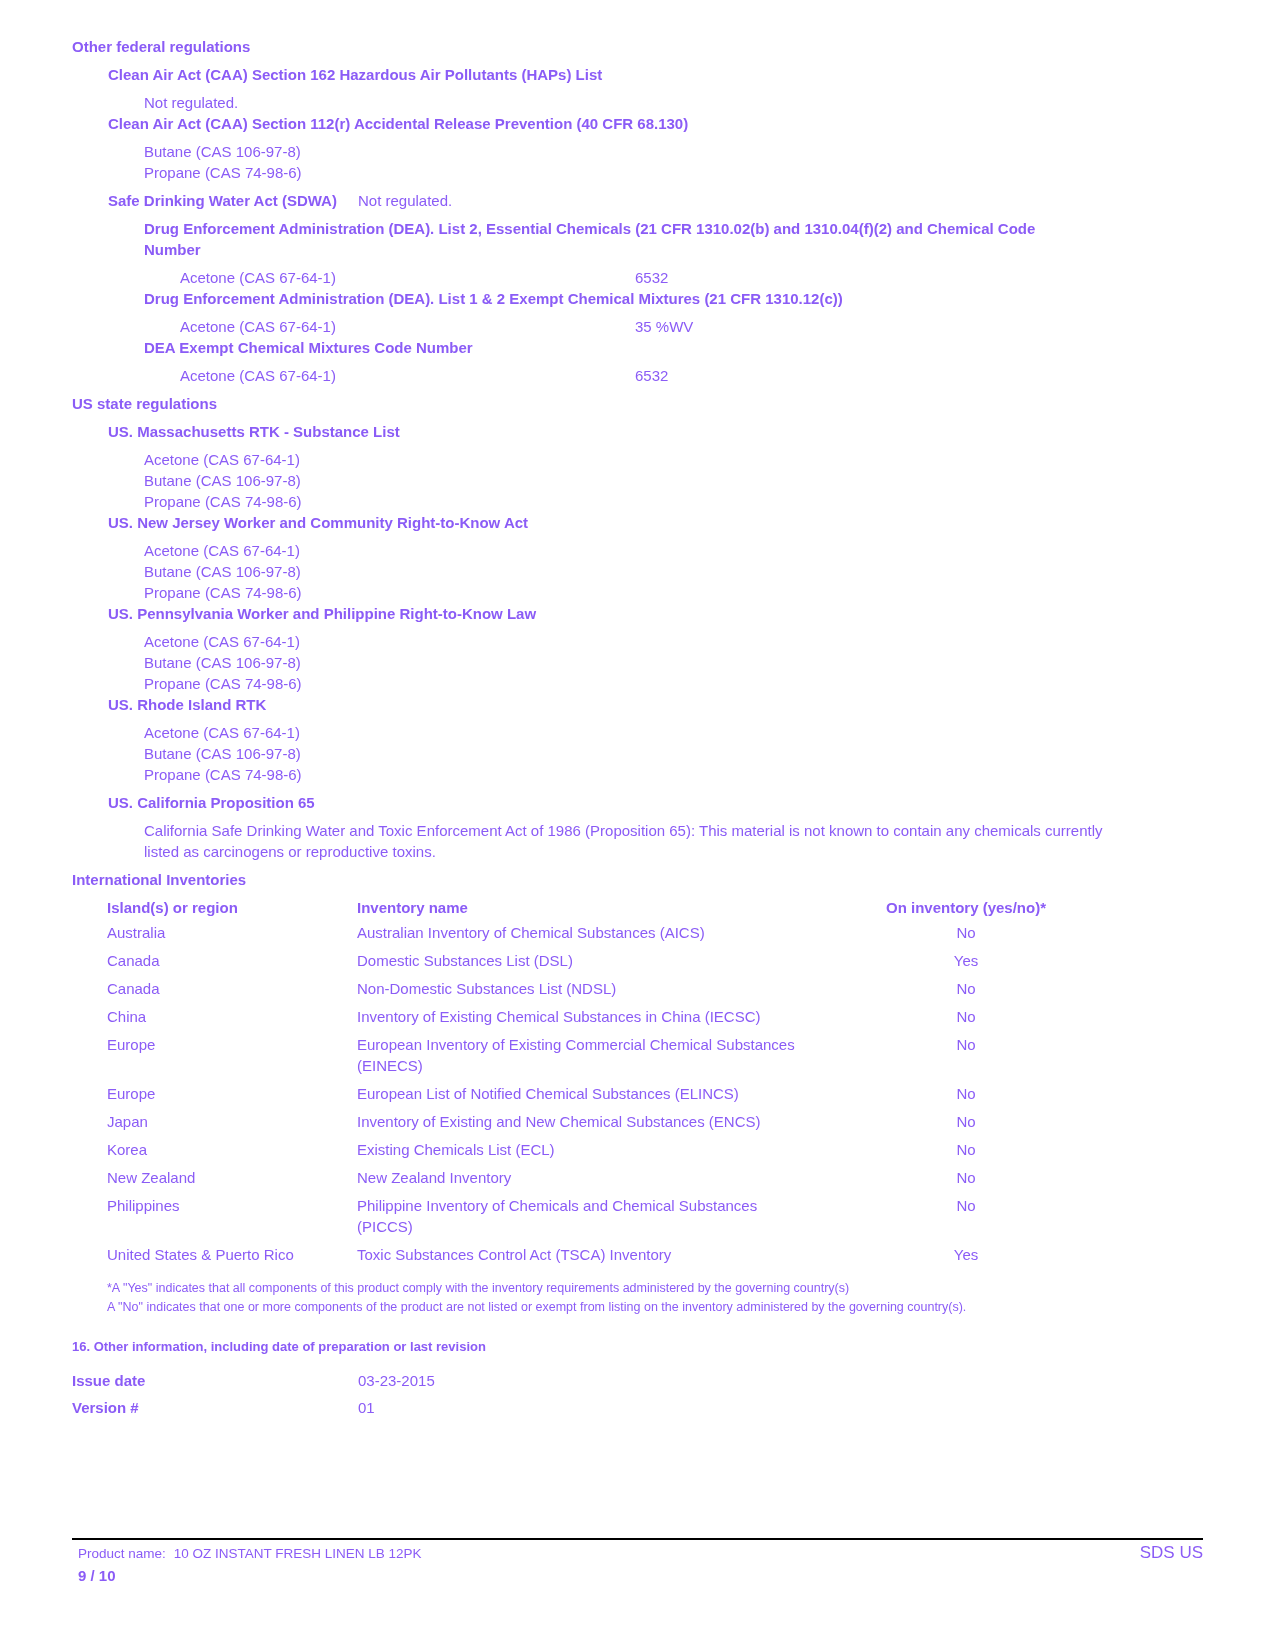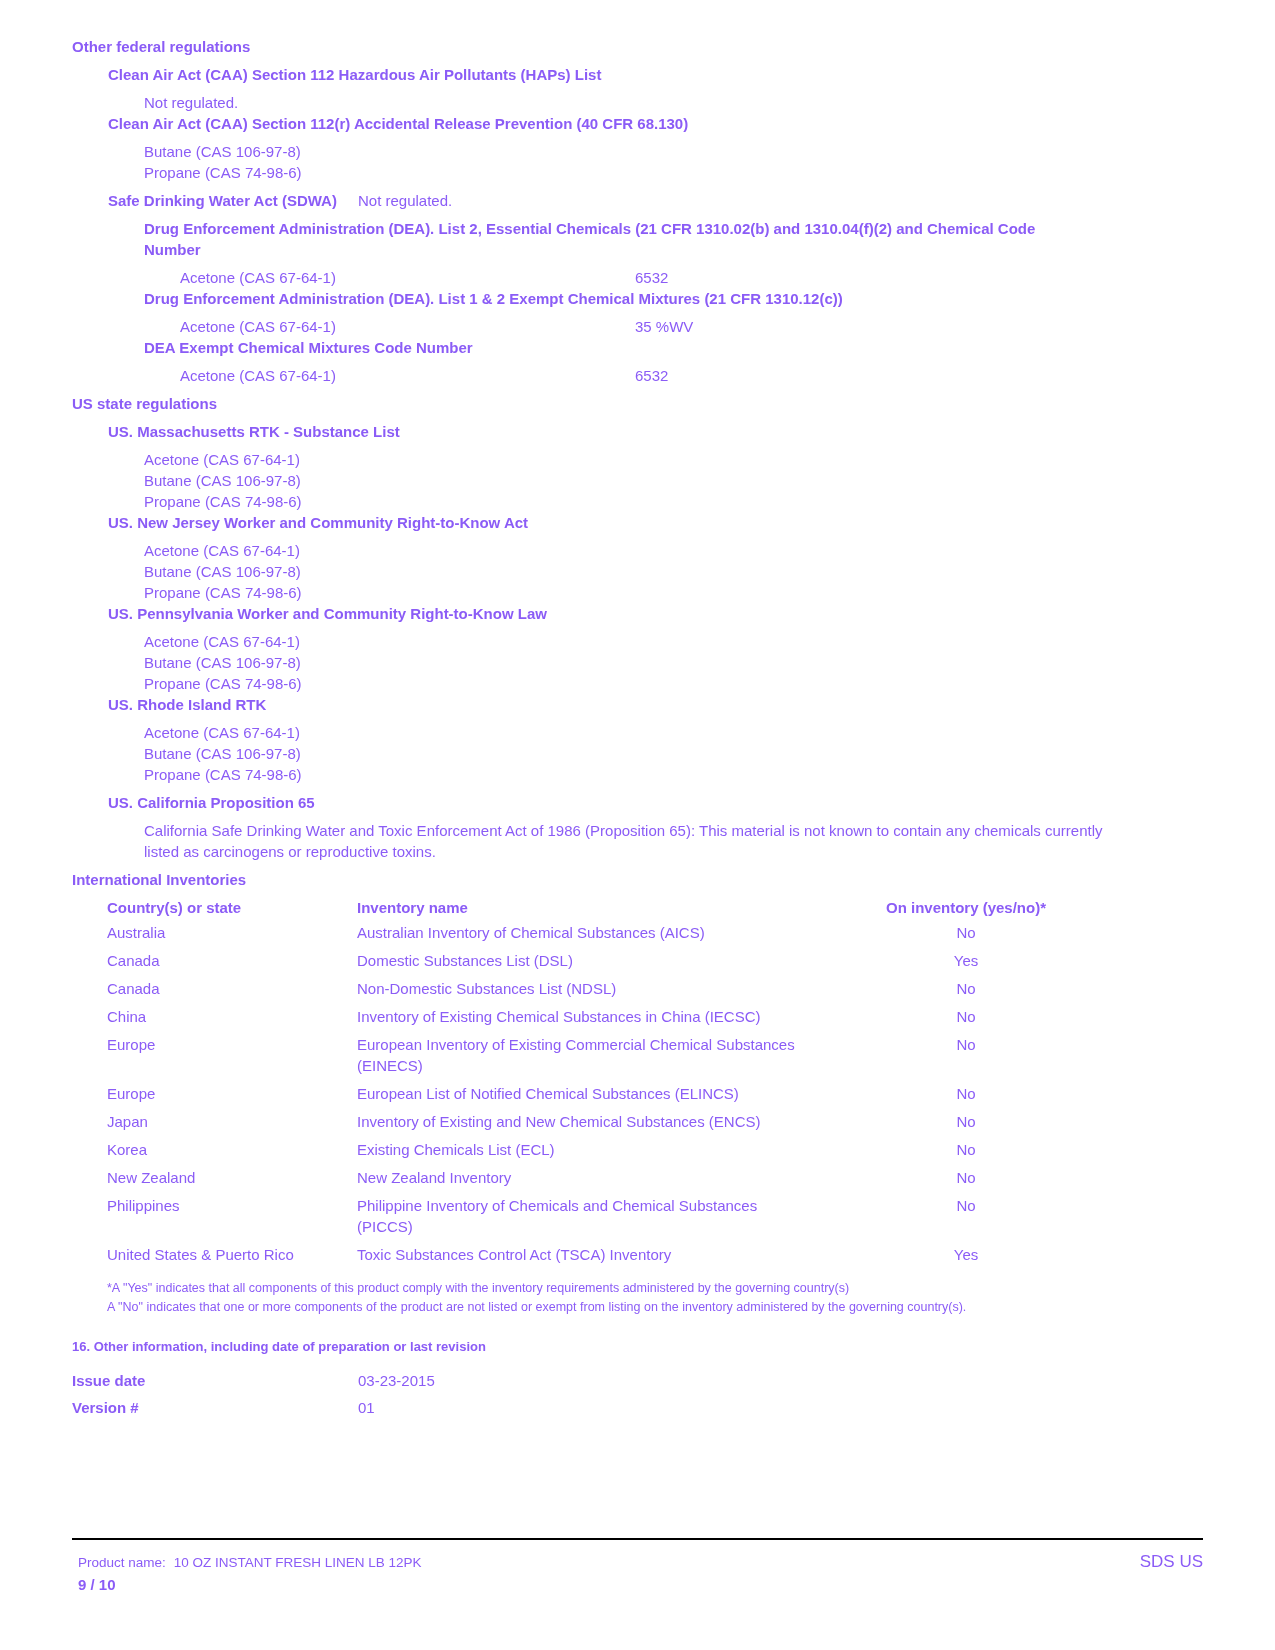--- a/index.html
+++ b/index.html
@@ -30,37 +30,37 @@
   .inv { margin-left:35px; width:1028px; margin-top:2px; }
   .inv-row { display:grid; grid-template-columns:250px 440px 1fr; margin-bottom:7px; }
   .inv-row .status { text-align:center; }
   .inv-head { margin-bottom:4px; }
   .footnote { margin-left:35px; max-width:1015px; font-size:12.5px; line-height:18.5px; margin-top:14px; }
   .sec16 { font-size:13px; font-weight:700; margin-top:20px; margin-bottom:13px; }
   .meta { margin-bottom:6px; }
   .footer {
     position:absolute; left:72px; right:72px; top:1538px;
     border-top:2px solid #000000;
-    padding-top:11px;
+    padding-top:2px;
     font-size:13.5px; line-height:22px;
   }
   .footer-row { display:flex; justify-content:space-between; align-items:baseline; padding-left:6px; }
   .footer-left span { margin-right:8px; }
   .footer-left .gap { margin-right:22px; }
   .sds-us { font-size:17px; }
   .page-num { font-size:15px; font-weight:700; }
 </style>
 </head>
 <body>
 
 <div class="page">
 
   <div class="h">Other federal regulations</div>
 
-  <div class="h ind1">Clean Air Act (CAA) Section 112 Hazardous Air Pollutants (HAPs) List</div>
+  <div class="h ind1">Clean Air Act (CAA) Section 162 Hazardous Air Pollutants (HAPs) List</div>
   <div class="ind2">Not regulated.</div>
 
   <div class="h ind1">Clean Air Act (CAA) Section 112(r) Accidental Release Prevention (40 CFR 68.130)</div>
   <div class="ind2">Butane (CAS 106-97-8)</div>
   <div class="ind2">Propane (CAS 74-98-6)</div>
 
   <div class="pair ind1 mt7">
     <div class="key w250 b">Safe Drinking Water Act (SDWA)</div>
     <div>Not regulated.</div>
   </div>
@@ -88,38 +88,38 @@
   <div class="h ind1">US. Massachusetts RTK - Substance List</div>
   <div class="ind2">Acetone (CAS 67-64-1)</div>
   <div class="ind2">Butane (CAS 106-97-8)</div>
   <div class="ind2">Propane (CAS 74-98-6)</div>
 
   <div class="h ind1">US. New Jersey Worker and Community Right-to-Know Act</div>
   <div class="ind2">Acetone (CAS 67-64-1)</div>
   <div class="ind2">Butane (CAS 106-97-8)</div>
   <div class="ind2">Propane (CAS 74-98-6)</div>
 
-  <div class="h ind1">US. Pennsylvania Worker and Community Right-to-Know Law</div>
+  <div class="h ind1">US. Pennsylvania Worker and Philippine Right-to-Know Law</div>
   <div class="ind2">Acetone (CAS 67-64-1)</div>
   <div class="ind2">Butane (CAS 106-97-8)</div>
   <div class="ind2">Propane (CAS 74-98-6)</div>
 
   <div class="h ind1">US. Rhode Island RTK</div>
   <div class="ind2">Acetone (CAS 67-64-1)</div>
   <div class="ind2">Butane (CAS 106-97-8)</div>
   <div class="ind2">Propane (CAS 74-98-6)</div>
 
   <div class="h ind1 mt7">US. California Proposition 65</div>
   <div class="ind2 para">California Safe Drinking Water and Toxic Enforcement Act of 1986 (Proposition 65): This material is not known to contain any chemicals currently listed as carcinogens or reproductive toxins.</div>
 
   <div class="h mt7">International Inventories</div>
 
   <div class="inv">
     <div class="inv-row inv-head">
-      <div class="b">Country(s) or state</div>
+      <div class="b">Island(s) or region</div>
       <div class="b">Inventory name</div>
       <div class="b status">On inventory (yes/no)*</div>
     </div>
 
     <div class="inv-row">
       <div>Australia</div>
       <div>Australian Inventory of Chemical Substances (AICS)</div>
       <div class="status">No</div>
     </div>
     <div class="inv-row">

